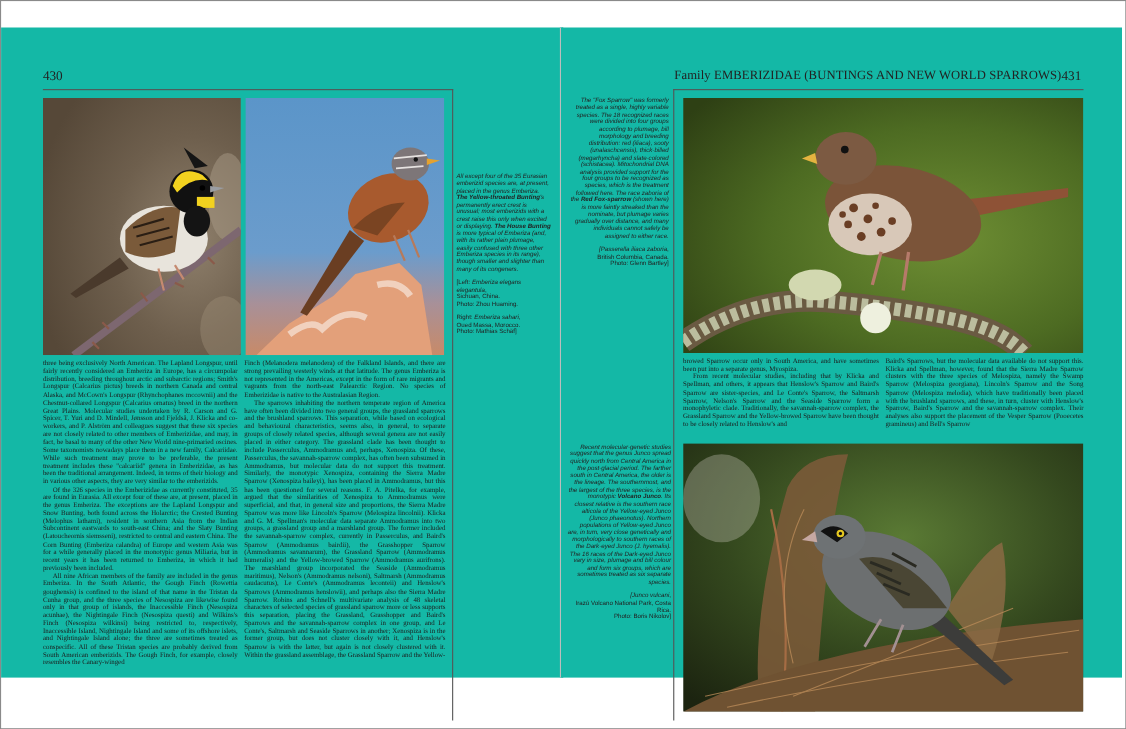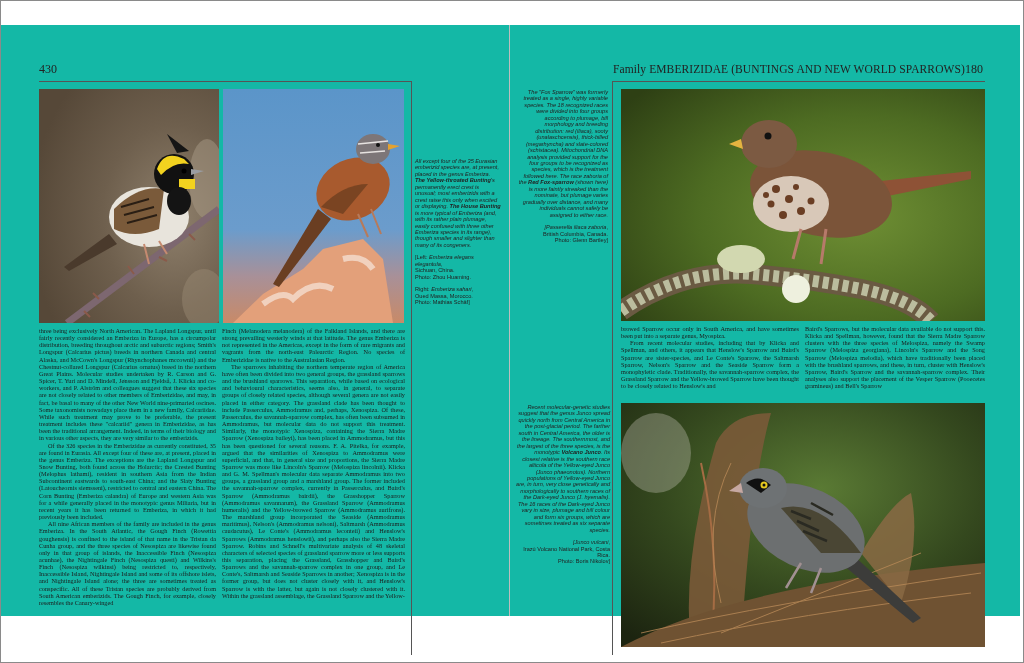--- a/index.html
+++ b/index.html
@@ -132,21 +132,21 @@
       <p>All nine African members of the family are included in the genus Emberiza. In the South Atlantic, the Gough Finch (Rowettia goughensis) is confined to the island of that name in the Tristan da Cunha group, and the three species of Nesospiza are likewise found only in that group of islands, the Inaccessible Finch (Nesospiza acunhae), the Nightingale Finch (Nesospiza questi) and Wilkins's Finch (Nesospiza wilkinsi) being restricted to, respectively, Inaccessible Island, Nightingale Island and some of its offshore islets, and Nightingale Island alone; the three are sometimes treated as conspecific. All of these Tristan species are probably derived from South American emberizids. The Gough Finch, for example, closely resembles the Canary-winged</p>
     </div>
     <div class="col" style="left:221px; top:302px; width:183px;">
       <p>Finch (Melanodera melanodera) of the Falkland Islands, and there are strong prevailing westerly winds at that latitude. The genus Emberiza is not represented in the Americas, except in the form of rare migrants and vagrants from the north-east Palearctic Region. No species of Emberizidae is native to the Australasian Region.</p>
       <p>The sparrows inhabiting the northern temperate region of America have often been divided into two general groups, the grassland sparrows and the brushland sparrows. This separation, while based on ecological and behavioural characteristics, seems also, in general, to separate groups of closely related species, although several genera are not easily placed in either category. The grassland clade has been thought to include Passerculus, Ammodramus and, perhaps, Xenospiza. Of these, Passerculus, the savannah-sparrow complex, has often been subsumed in Ammodramus, but molecular data do not support this treatment. Similarly, the monotypic Xenospiza, containing the Sierra Madre Sparrow (Xenospiza baileyi), has been placed in Ammodramus, but this has been questioned for several reasons. F. A. Pitelka, for example, argued that the similarities of Xenospiza to Ammodramus were superficial, and that, in general size and proportions, the Sierra Madre Sparrow was more like Lincoln's Sparrow (Melospiza lincolnii). Klicka and G. M. Spellman's molecular data separate Ammodramus into two groups, a grassland group and a marshland group. The former included the savannah-sparrow complex, currently in Passerculus, and Baird's Sparrow (Ammodramus bairdii), the Grasshopper Sparrow (Ammodramus savannarum), the Grassland Sparrow (Ammodramus humeralis) and the Yellow-browed Sparrow (Ammodramus aurifrons). The marshland group incorporated the Seaside (Ammodramus maritimus), Nelson's (Ammodramus nelsoni), Saltmarsh (Ammodramus caudacutus), Le Conte's (Ammodramus leconteii) and Henslow's Sparrows (Ammodramus henslowii), and perhaps also the Sierra Madre Sparrow. Robins and Schnell's multivariate analysis of 48 skeletal characters of selected species of grassland sparrow more or less supports this separation, placing the Grassland, Grasshopper and Baird's Sparrows and the savannah-sparrow complex in one group, and Le Conte's, Saltmarsh and Seaside Sparrows in another; Xenospiza is in the former group, but does not cluster closely with it, and Henslow's Sparrow is with the latter, but again is not closely clustered with it. Within the grassland assemblage, the Grassland Sparrow and the Yellow-</p>
     </div>
   </div>
 
   <div class="page right">
     <div class="running-head" style="left:103px;">Family EMBERIZIDAE (BUNTINGS AND NEW WORLD SPARROWS)</div>
-    <div class="pg-num" style="left:455px;">180</div>
+    <div class="pg-num" style="left:455px;">431</div>
     <div class="head-rule" style="left:102px; top:56px; width:373px;"></div>
     <div class="frame-line" style="left:102px; top:56px; height:574px;"></div>
 
     <div class="caption right-align" style="left:6px; top:64px; width:92px;">
       <p>
         <span>The "Fox Sparrow" was formerly treated as a single, highly variable species. The 18 recognized races were divided into four groups according to plumage, bill morphology and breeding distribution: red (iliaca), sooty (unalaschcensis), thick-billed (megarhyncha) and slate-colored (schistacea). Mitochondrial DNA analysis provided support for the four groups to be recognized as species, which is the treatment followed here. The race zaboria of the </span><span class="sp">Red Fox-sparrow</span><span> (shown here) is more faintly streaked than the nominate, but plumage varies gradually over distance, and many individuals cannot safely be assigned to either race.</span>
       </p>
       <p class="credit">
         <i>[Passerella iliaca zaboria</i>,<br>
         <span>British Columbia, Canada.</span><br>

